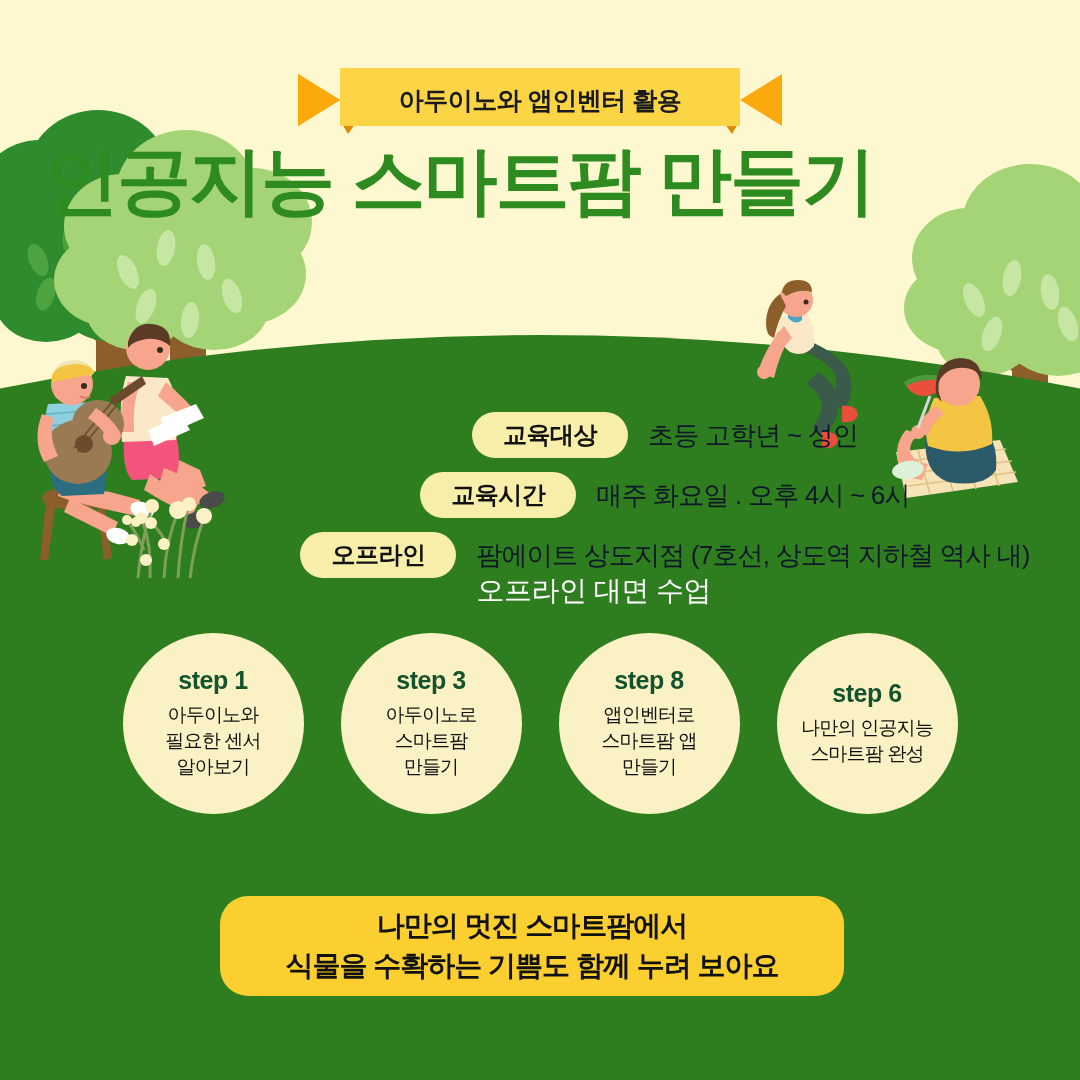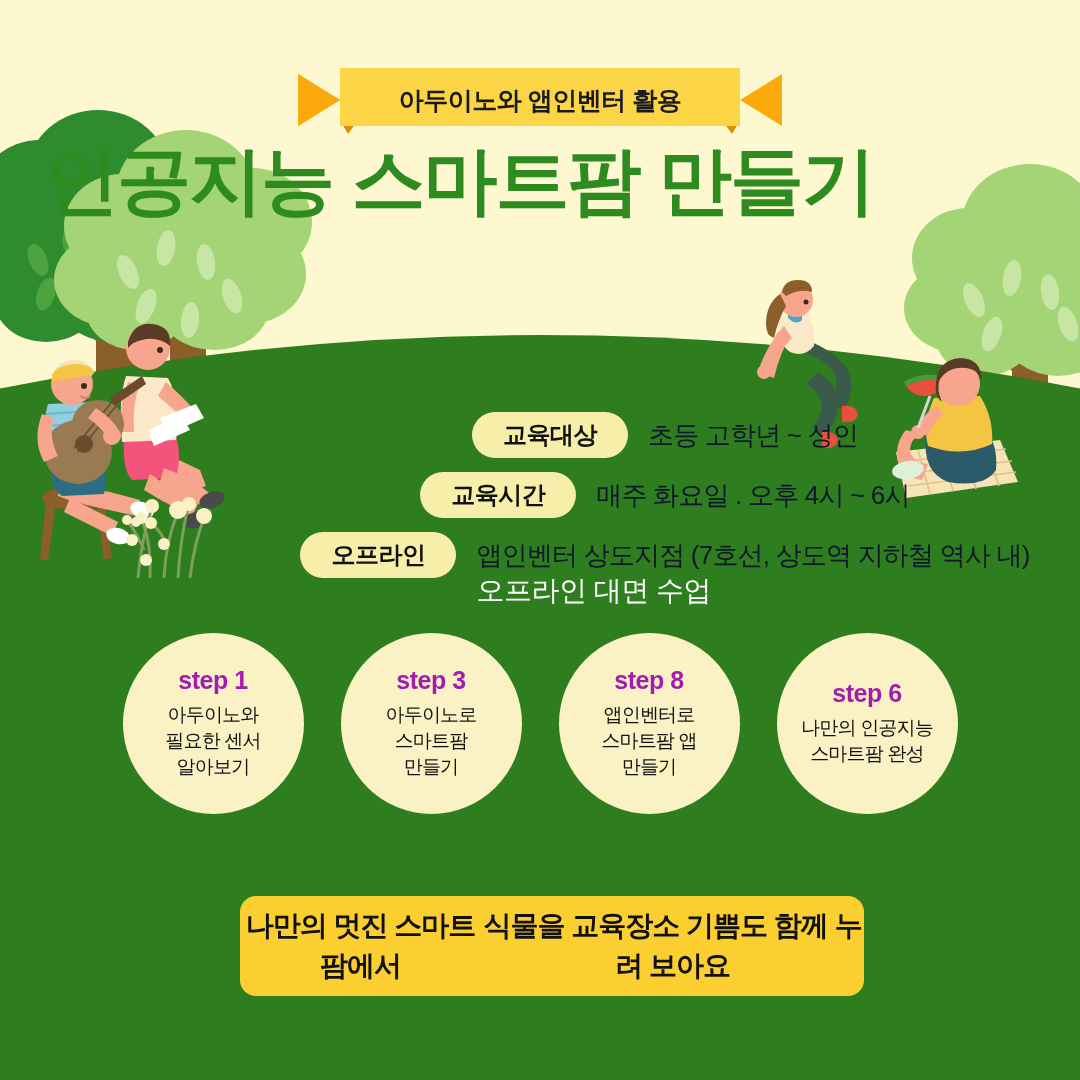--- a/index.html
+++ b/index.html
@@ -80,35 +80,35 @@
     gap:37px;
   }
   .step{
     width:181px;height:181px;border-radius:50%;
     background:#FAF2C4;
     display:flex;flex-direction:column;
     align-items:center;justify-content:center;
     text-align:center;
   }
   .step-title{
-    font-size:25px;font-weight:bold;color:#a21caf;
+    font-size:25px;font-weight:bold;color:#14532d;
     letter-spacing:-0.5px;margin-bottom:7px;
   }
   .step-desc{
     font-size:19px;line-height:26px;color:#111;
     letter-spacing:-0.8px;
   }
 
   
   #banner{
-    position:absolute;left:240px;top:896px;
+    position:absolute;left:220px;top:896px;
     width:624px;height:100px;
     background:#FBCF30;
-    border-radius:16px;
-    display:flex;
+    border-radius:28px;
+    display:flex;flex-direction:column;
     align-items:center;justify-content:center;
     text-align:center;
   }
   .banner-line{
     font-size:28px;line-height:40px;
     font-weight:bold;color:#111;
     letter-spacing:-1px;
   }
 </style>
 </head>
@@ -382,21 +382,21 @@
     <div class="info-row">
       <div class="info-pill">교육시간</div>
       <div class="info-val-wrap">
         <div class="info-val">매주 화요일 . 오후 4시 ~ 6시</div>
       </div>
     </div>
 
     <div class="info-row">
       <div class="info-pill">오프라인</div>
       <div class="info-val-wrap">
-        <div class="info-val">앱인벤터 상도지점 (7호선, 상도역 지하철 역사 내)</div>
+        <div class="info-val">팜에이트 상도지점 (7호선, 상도역 지하철 역사 내)</div>
         <div class="info-sub">오프라인 대면 수업</div>
       </div>
     </div>
 
   </div>
 
   <div id="steps">
 
     <div class="step">
       <div class="step-title">step 1</div>
@@ -415,16 +415,16 @@
 
     <div class="step">
       <div class="step-title">step 6</div>
       <div class="step-desc">나만의 인공지능<br>스마트팜 완성</div>
     </div>
 
   </div>
 
   <div id="banner">
     <div class="banner-line">나만의 멋진 스마트팜에서</div>
-    <div class="banner-line">식물을 교육장소 기쁨도 함께 누려 보아요</div>
+    <div class="banner-line">식물을 수확하는 기쁨도 함께 누려 보아요</div>
   </div>
 
 </div>
 
 </body></html>

